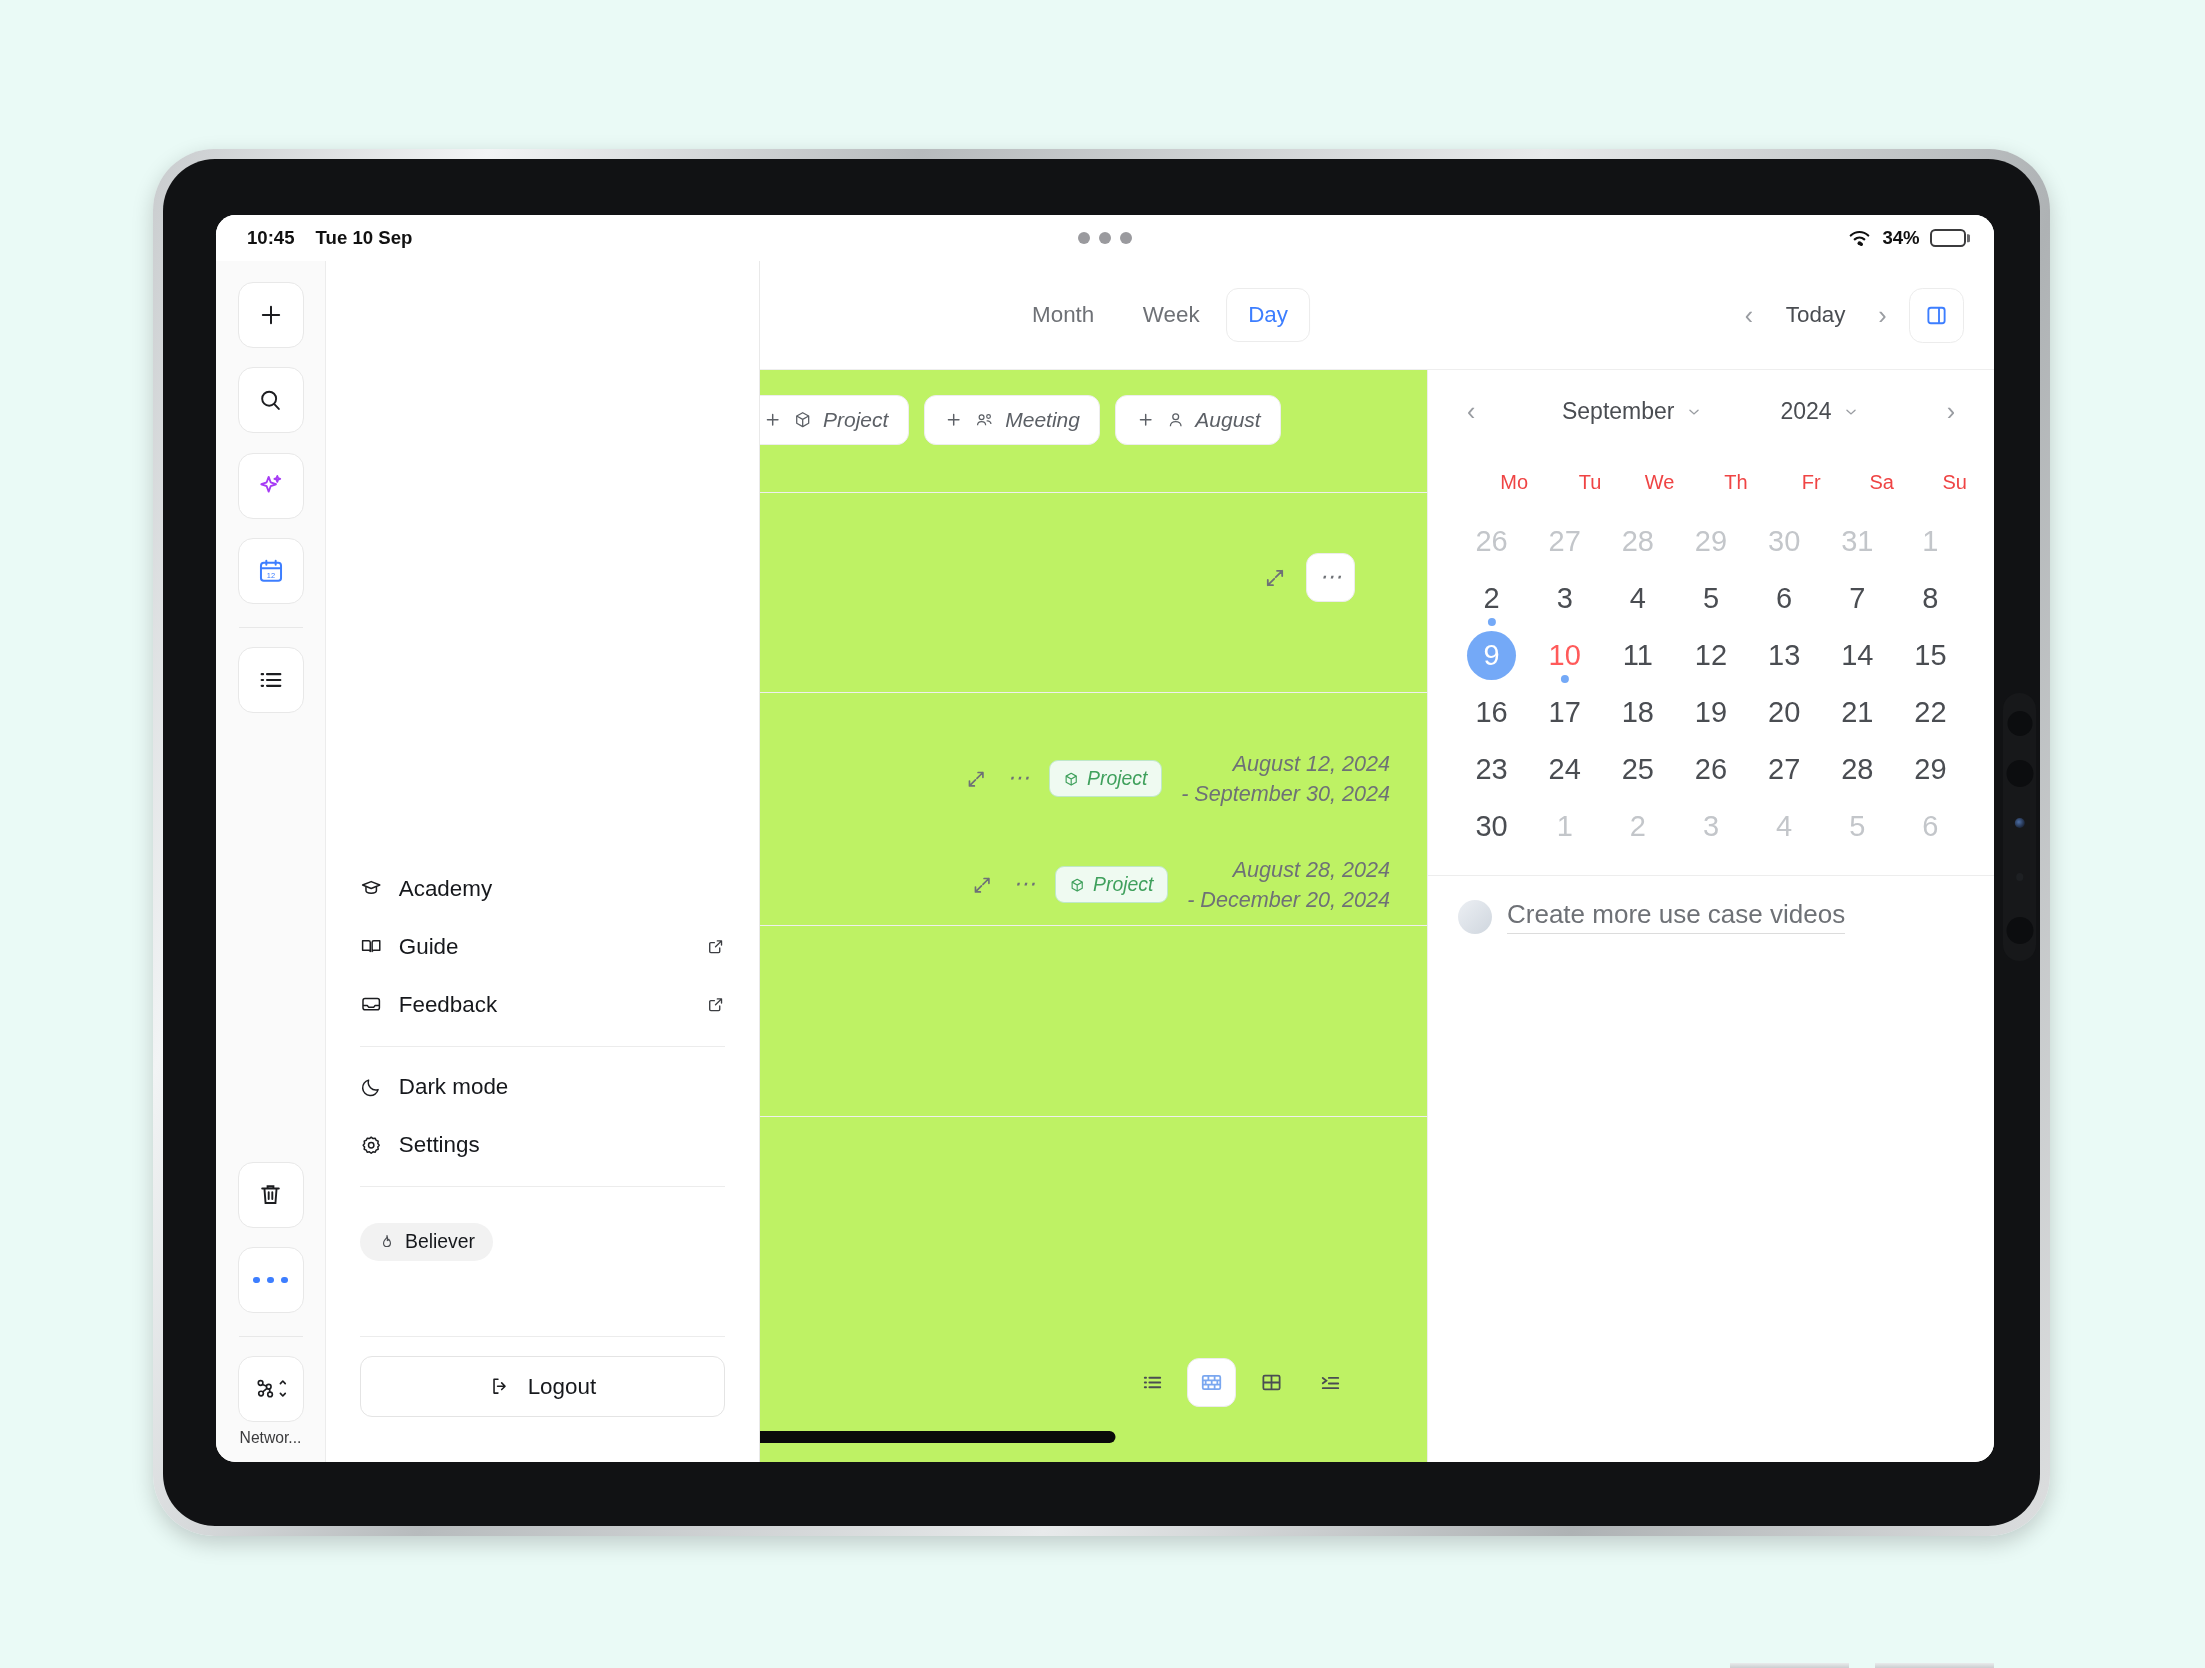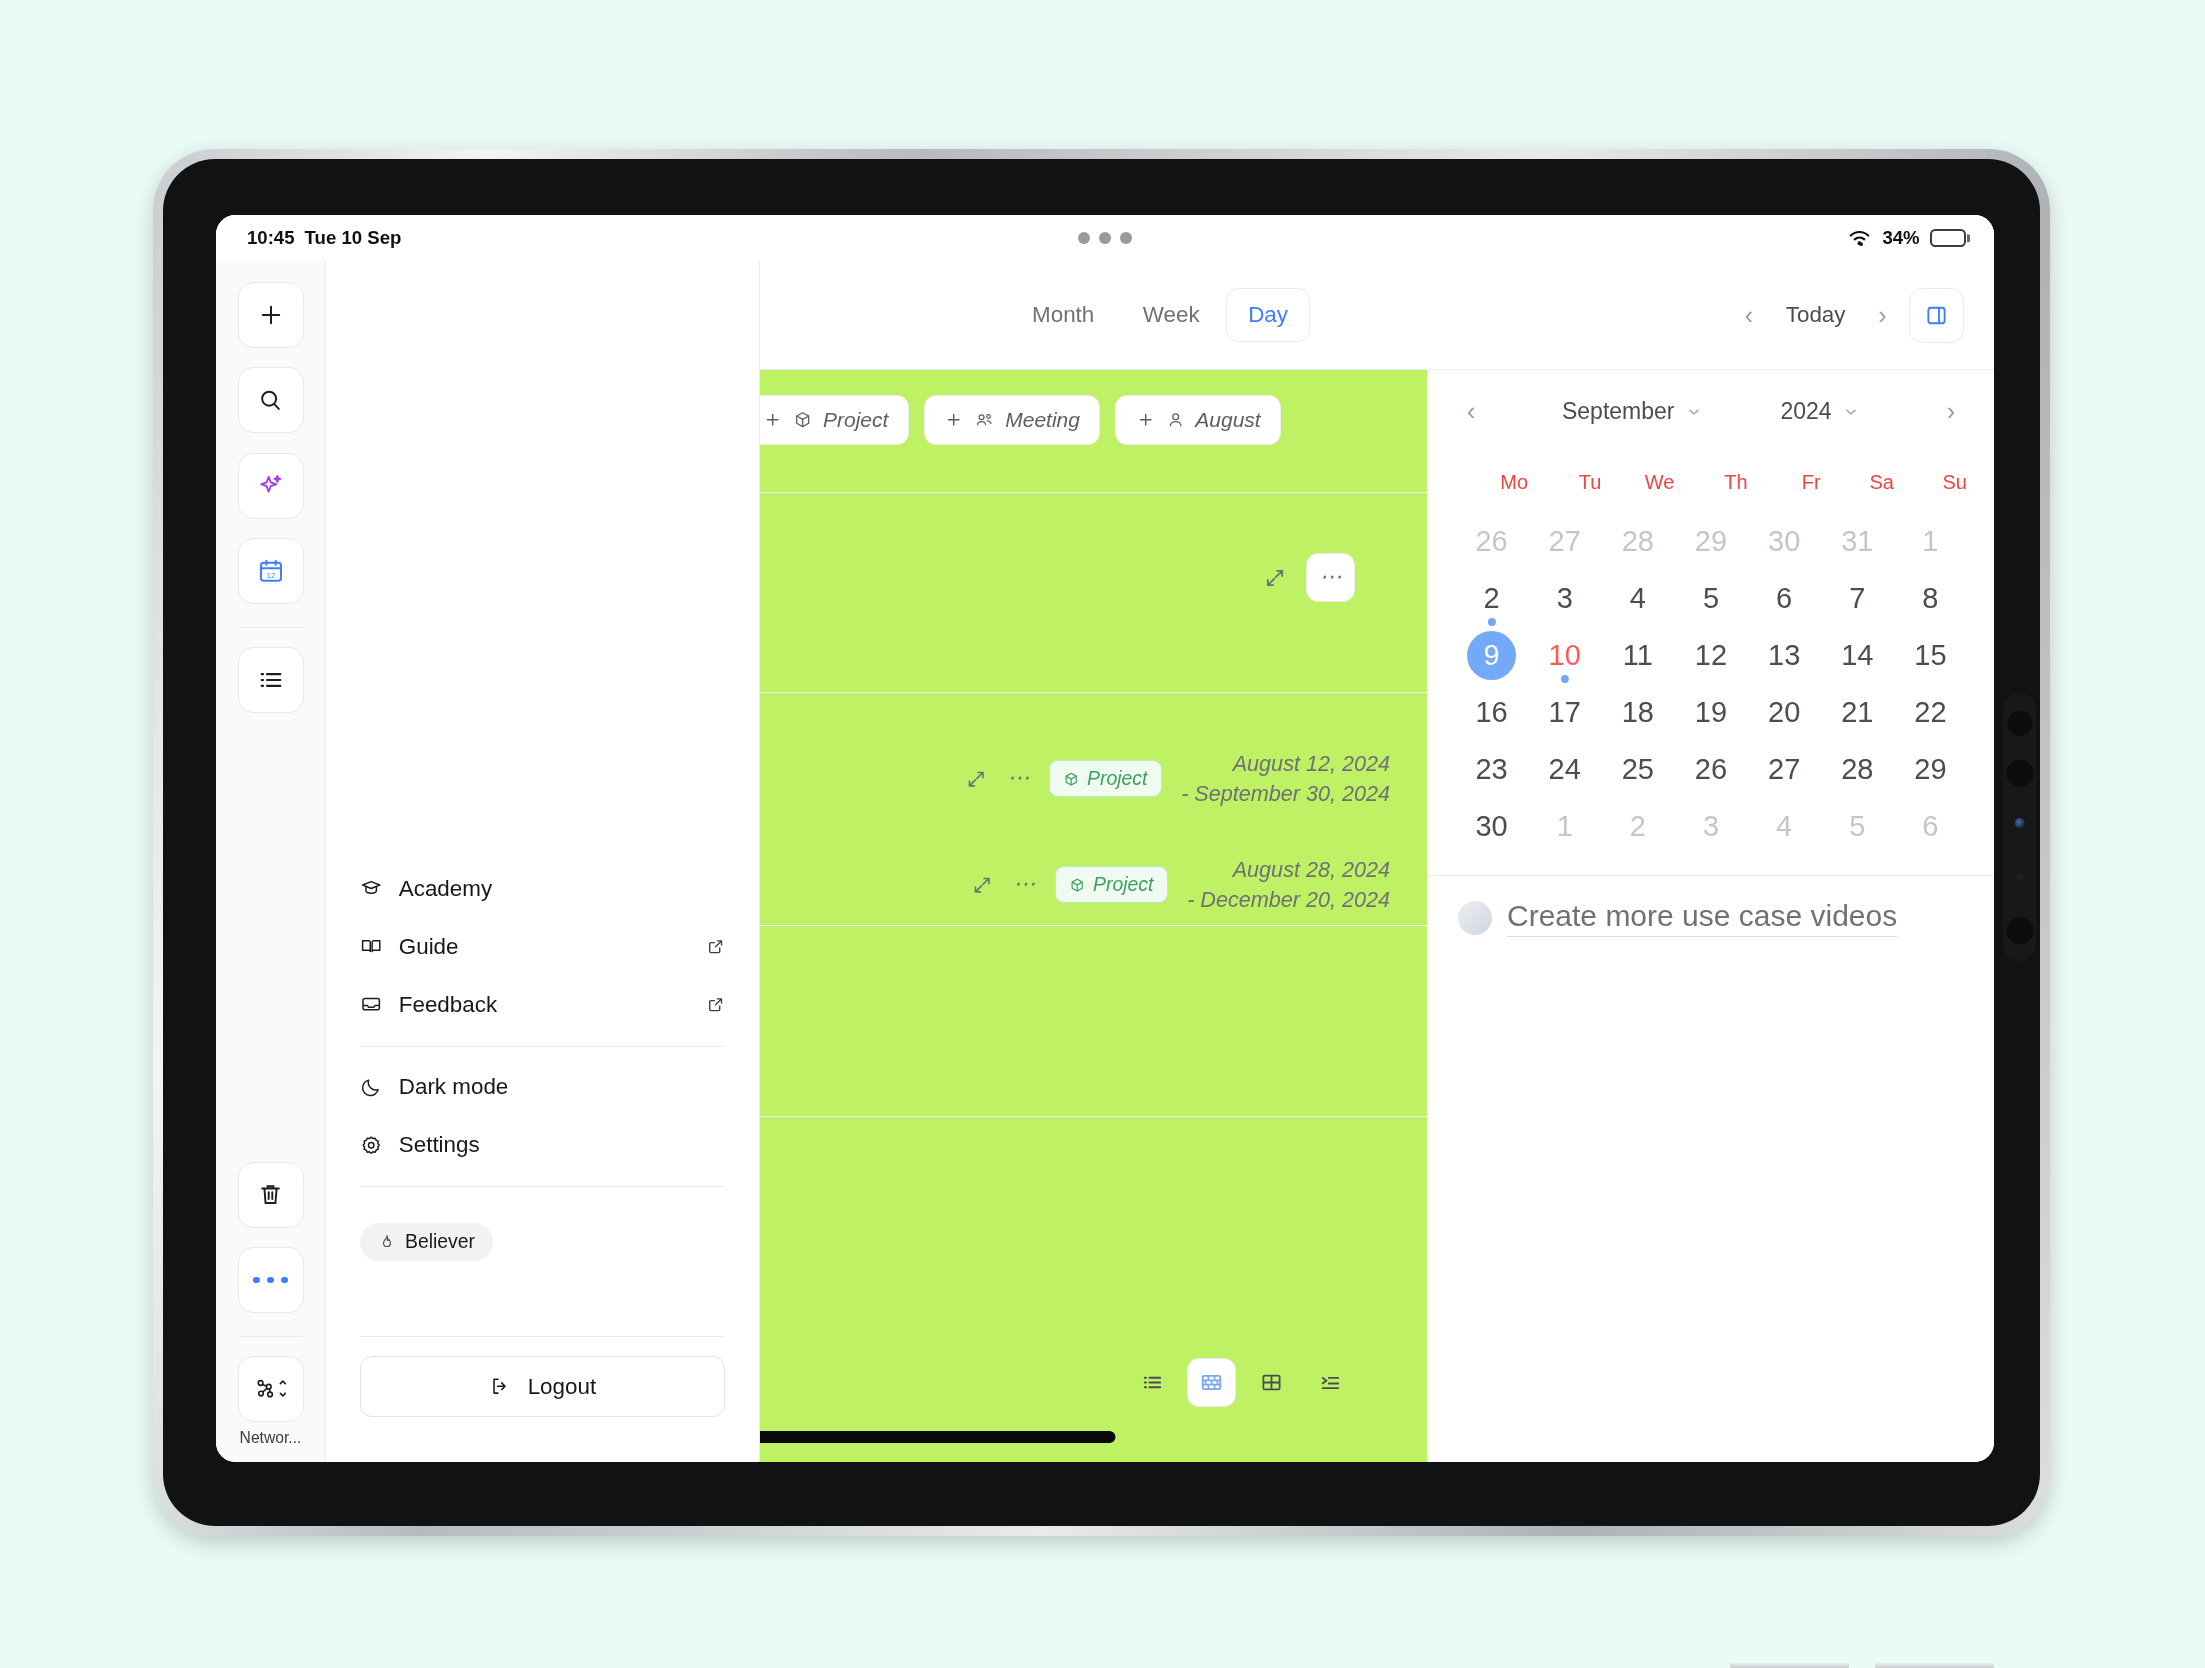--- a/index.html
+++ b/index.html
@@ -60,21 +60,21 @@
   #statusbar {
     position: relative;
     height: 46px;
     flex: 0 0 46px;
     display: flex; align-items: center;
     padding: 0 28px 0 31px;
     font-size: 18.6px; font-weight: bold; color: #111;
     background: #ffffff;
     z-index: 60;
   }
-  #status-left { display:flex; align-items:flex-end; gap: 10px; }
+  #status-left { display:flex; align-items:flex-end; gap: 21px; }
   #status-dots { position:absolute; left:50%; transform:translateX(-50%);
                  display:flex; gap:9px; align-items:center; }
   #status-dots i { width:12px;height:12px;border-radius:50%;background:#9a9a9e; display:block;}
   #status-right { margin-left:auto; display:flex; align-items:center; gap:10.4px; }
   #battery-shell { width:36px; height:18.6px; border:2.2px solid #3b3b3d;
                    border-radius:5.2px; position:relative; padding:1.5px; }
   #battery-fill { width:34%; height:100%; background:#000; border-radius:1.5px; }
   #battery-tip { position:absolute; right:-6px; top:50%; transform:translateY(-50%);
                  width:3px;height:7.5px;background:#6a6a6d;border-radius:0 1.5px 1.5px 0; }
 
@@ -234,21 +234,21 @@
     width:49px;height:49px;border-radius:50%;
     background:#74a9f7;color:#fff;
     display:flex;align-items:center;justify-content:center;
   }
   .dot { position:absolute; bottom: 1.5px; left:50%; transform:translateX(-50%);
          width:8.2px;height:8.2px;border-radius:50%;background:#74a9f7; }
   #panel-div { height:0.7px; background:#ededed; }
   #sugg-list { padding: 24px 30px; display:flex; flex-direction:column; gap: 19.4px; }
   .sugg { display:flex; align-items:center; gap: 15px; cursor:pointer; }
   .sugg-thumb { width: 34px; height: 34px; border-radius: 50%; flex:0 0 34px; overflow:hidden; }
-  .sugg-text { font-size: 30px; color:#6e7176; border-bottom:0.7px solid #dcdcdc; padding-bottom:3px; }
+  .sugg-text { font-size: 26px; color:#6e7176; border-bottom:0.7px solid #dcdcdc; padding-bottom:3px; }
 
   svg { display:block; }
 </style>
 </head>
 <body>
 
 <div id="device-frame">
   <div id="device-bezel"></div>
 </div>
 

